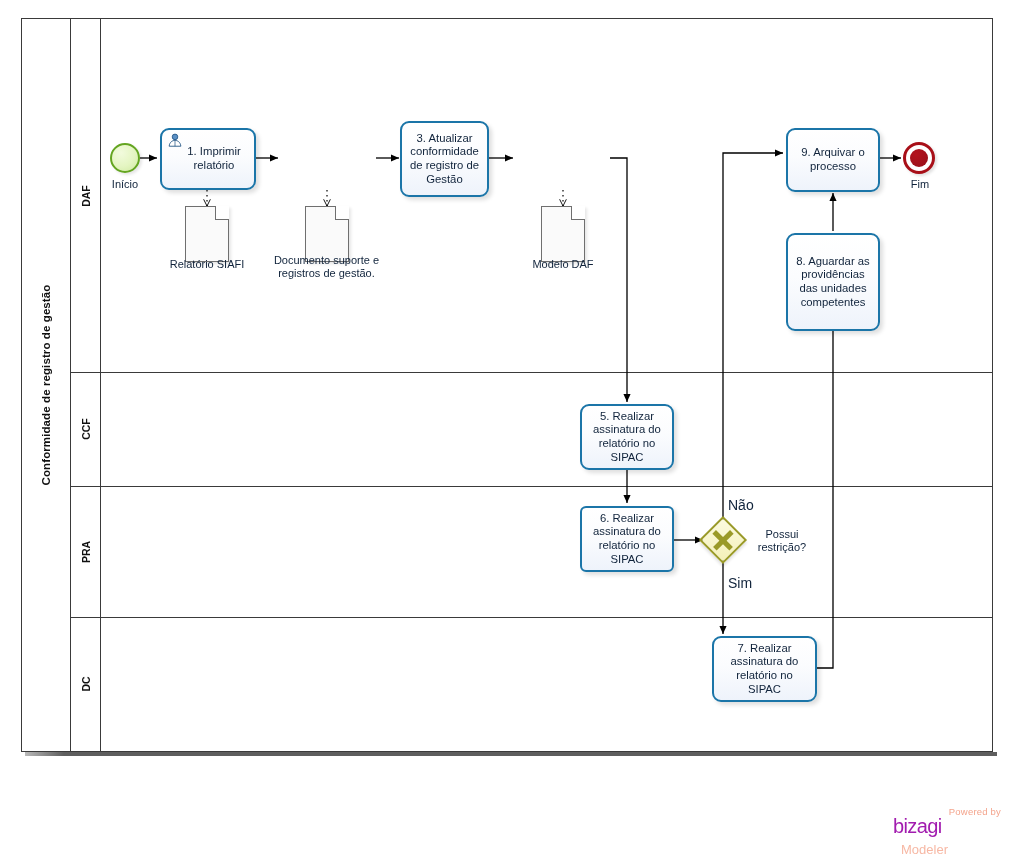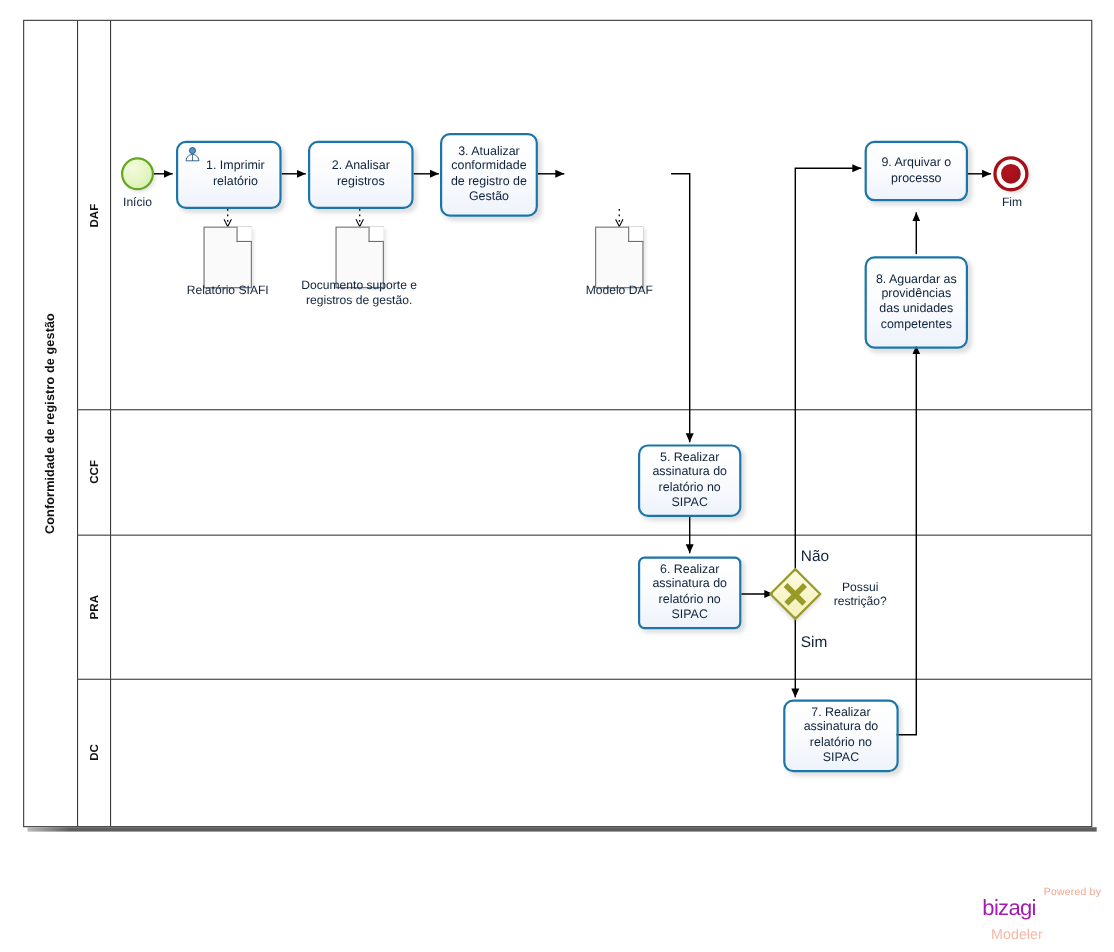--- a/index.html
+++ b/index.html
@@ -352,24 +352,20 @@
   <div class="task" style="left:160px; top:128px; width:96px; height:62px;">
     <svg class="user-icon" viewBox="0 0 20 18">
       <circle cx="10" cy="5" r="3.6" fill="#5b90c4" stroke="#1b4f80" stroke-width="1"></circle>
       <path d="M 2.5 17 C 3 11.5 7 9.5 10 9.5 C 13 9.5 17 11.5 17.5 17 Z" fill="#ffffff" stroke="#1b4f80" stroke-width="1.1"></path>
       <path d="M 10 9.8 L 10 17" stroke="#1b4f80" stroke-width="0.9"></path>
     </svg>
     <span class="label" style="padding-left:12px;">1. Imprimir
 relatório</span>
   </div>
 
-  <div class="task" style="left:280px; top:128px; width:96px; height:62px;">
-    <span class="label">2. Analisar
-registros</span>
-  </div>
 
   <div class="task" style="left:400px; top:121px; width:89px; height:76px;">
     <span class="label">3. Atualizar
 conformidade
 de registro de
 Gestão</span>
   </div>
 
 
   <div class="task" style="left:580px; top:404px; width:94px; height:66px;">
@@ -386,28 +382,28 @@
 SIPAC</span>
   </div>
 
   <div class="task" style="left:712px; top:636px; width:105px; height:66px;">
     <span class="label">7. Realizar
 assinatura do
 relatório no
 SIPAC</span>
   </div>
 
-  <div class="task" style="left:786px; top:233px; width:94px; height:84px;">
+  <div class="task" style="left:786px; top:233px; width:94px; height:98px;">
     <span class="label">8.  Aguardar as
 providências
 das unidades
 competentes</span>
   </div>
 
-  <div class="task" style="left:786px; top:128px; width:94px; height:55px;">
+  <div class="task" style="left:786px; top:128px; width:94px; height:64px;">
     <span class="label">9. Arquivar o
 processo</span>
   </div>
 
   <div class="gateway" style="left:706px; top:523px;">
     <span class="x1"></span>
     <span class="x2"></span>
   </div>
   <div class="gw-label" style="left:742px; top:528px; width:80px;">Possui
 restrição?</div>

